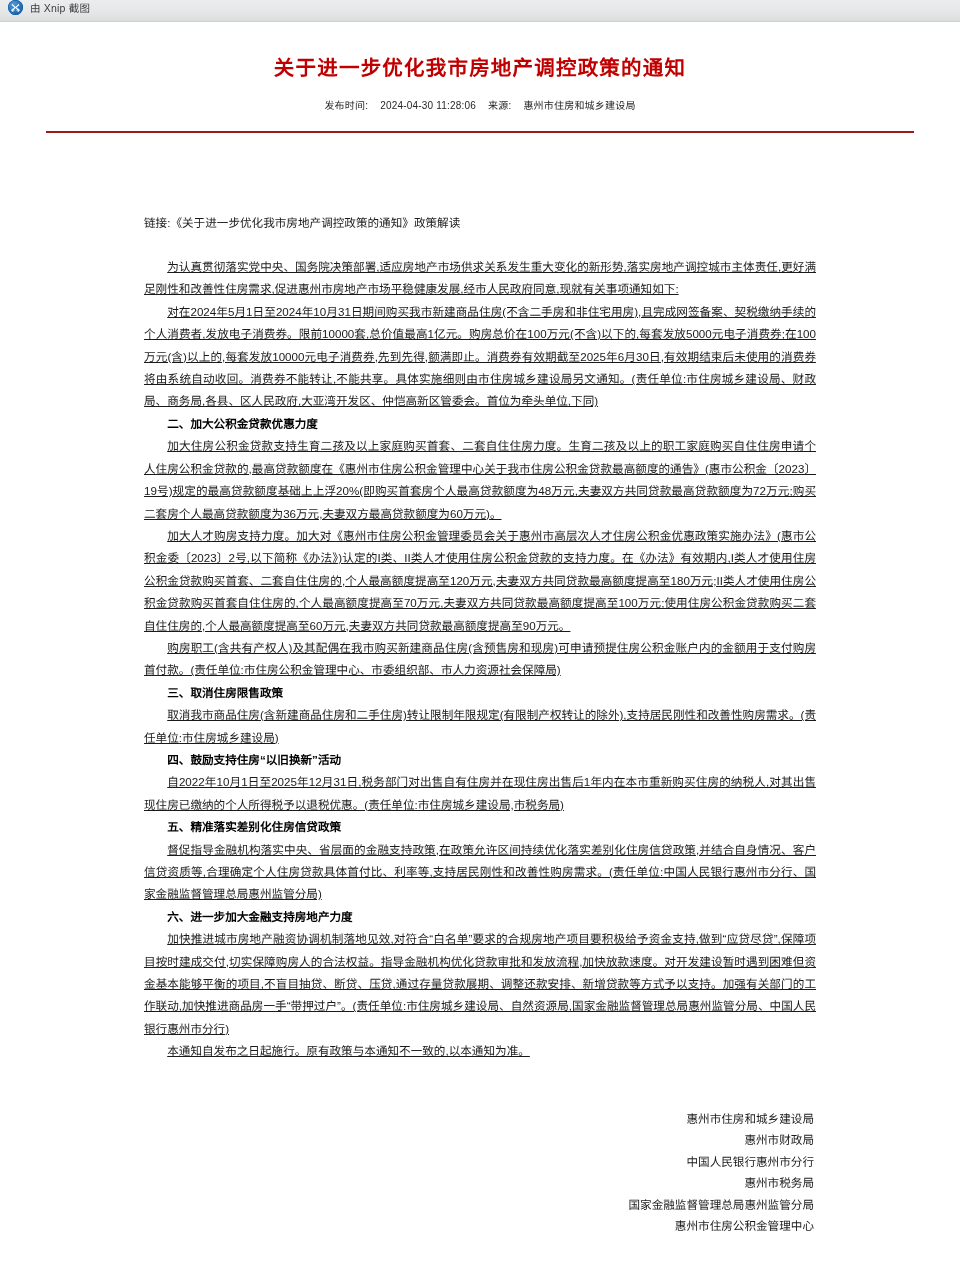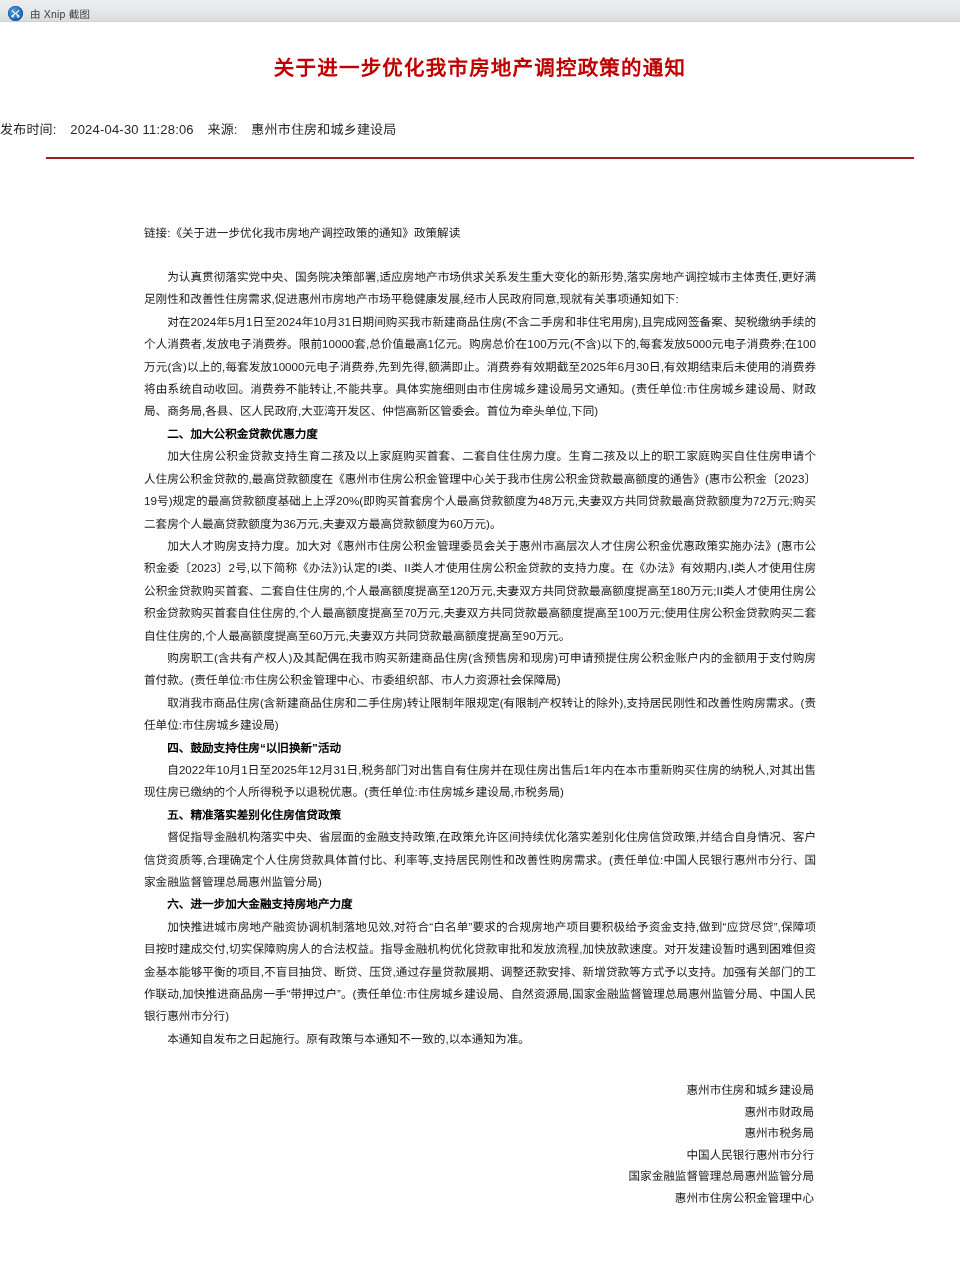--- a/index.html
+++ b/index.html
@@ -15,21 +15,21 @@
     font-family: "Liberation Sans", "DejaVu Sans", sans-serif;
     color: #000000;
   }
 
   
   .xnip-bar {
     height: 22px;
     background: linear-gradient(to bottom, #eceded 0%, #e6e7e8 55%, #dcdddd 100%);
     border-bottom: 1px solid #cfd0d1;
     display: flex;
-    align-items: flex-end;
+    align-items: flex-start;
     padding-left: 8px;
     box-sizing: border-box;
   }
   .xnip-icon {
     width: 15px;
     height: 15px;
     border-radius: 50%;
     background: radial-gradient(circle at 36% 30%, #4f9ddd 0%, #1f6fbf 55%, #14539a 100%);
     display: inline-flex;
     align-items: center;
@@ -61,52 +61,52 @@
     font-weight: bold;
     font-size: 20.5px;
     letter-spacing: 1.2px;
     margin: 0;
     padding-top: 33px;
     line-height: 1.25;
     font-family: "Liberation Sans", "DejaVu Sans", sans-serif;
   }
 
   .doc-meta {
-    text-align: left;
-    font-size: 13px;
+    text-align: center;
+    font-size: 10px;
     color: #262626;
-    margin-top: 38px;
+    margin-top: 16px;
     letter-spacing: .2px;
   }
   .doc-meta .meta-sep { display: inline-block; width: 6px; }
 
   .rule {
     width: 868px;
     height: 2px;
     background: #9d1b1b;
     margin: 19px auto 0 auto;
   }
 
   
   .content {
     width: 672px;
-    margin: 0 auto;
+    margin: 16px auto;
     padding-top: 63px;
     font-size: 11.6px;
     line-height: 22.4px;
     color: #1a1a1a;
     text-align: justify;
     text-justify: inter-ideograph;
   }
 
   .content p { margin: 0; }
 
   .p-link { margin-bottom: 22px !important; }
 
-  .p-indent { text-indent: 2em; }
+  .p-indent { text-indent: 2em; text-decoration: underline; }
 
   .p-head {
     text-indent: 2em;
     font-weight: bold;
     color: #000000;
   }
 
   
   .sign-block {
     width: 672px;
@@ -155,36 +155,37 @@
 
     <p class="p-indent">为认真贯彻落实党中央、国务院决策部署,适应房地产市场供求关系发生重大变化的新形势,落实房地产调控城市主体责任,更好满足刚性和改善性住房需求,促进惠州市房地产市场平稳健康发展,经市人民政府同意,现就有关事项通知如下:</p>
 
     <p class="p-indent">对在2024年5月1日至2024年10月31日期间购买我市新建商品住房(不含二手房和非住宅用房),且完成网签备案、契税缴纳手续的个人消费者,发放电子消费券。限前10000套,总价值最高1亿元。购房总价在100万元(不含)以下的,每套发放5000元电子消费券;在100万元(含)以上的,每套发放10000元电子消费券,先到先得,额满即止。消费券有效期截至2025年6月30日,有效期结束后未使用的消费券将由系统自动收回。消费券不能转让,不能共享。具体实施细则由市住房城乡建设局另文通知。(责任单位:市住房城乡建设局、财政局、商务局,各县、区人民政府,大亚湾开发区、仲恺高新区管委会。首位为牵头单位,下同)</p>
 
     <p class="p-head">二、加大公积金贷款优惠力度</p>
     <p class="p-indent">加大住房公积金贷款支持生育二孩及以上家庭购买首套、二套自住住房力度。生育二孩及以上的职工家庭购买自住住房申请个人住房公积金贷款的,最高贷款额度在《惠州市住房公积金管理中心关于我市住房公积金贷款最高额度的通告》(惠市公积金〔2023〕19号)规定的最高贷款额度基础上上浮20%(即购买首套房个人最高贷款额度为48万元,夫妻双方共同贷款最高贷款额度为72万元;购买二套房个人最高贷款额度为36万元,夫妻双方最高贷款额度为60万元)。</p>
     <p class="p-indent">加大人才购房支持力度。加大对《惠州市住房公积金管理委员会关于惠州市高层次人才住房公积金优惠政策实施办法》(惠市公积金委〔2023〕2号,以下简称《办法》)认定的I类、II类人才使用住房公积金贷款的支持力度。在《办法》有效期内,I类人才使用住房公积金贷款购买首套、二套自住住房的,个人最高额度提高至120万元,夫妻双方共同贷款最高额度提高至180万元;II类人才使用住房公积金贷款购买首套自住住房的,个人最高额度提高至70万元,夫妻双方共同贷款最高额度提高至100万元;使用住房公积金贷款购买二套自住住房的,个人最高额度提高至60万元,夫妻双方共同贷款最高额度提高至90万元。</p>
     <p class="p-indent">购房职工(含共有产权人)及其配偶在我市购买新建商品住房(含预售房和现房)可申请预提住房公积金账户内的金额用于支付购房首付款。(责任单位:市住房公积金管理中心、市委组织部、市人力资源社会保障局)</p>
 
+    <p class="p-head">三、取消住房限售政策</p>
     <p class="p-indent">取消我市商品住房(含新建商品住房和二手住房)转让限制年限规定(有限制产权转让的除外),支持居民刚性和改善性购房需求。(责任单位:市住房城乡建设局)</p>
 
     <p class="p-head">四、鼓励支持住房“以旧换新”活动</p>
     <p class="p-indent">自2022年10月1日至2025年12月31日,税务部门对出售自有住房并在现住房出售后1年内在本市重新购买住房的纳税人,对其出售现住房已缴纳的个人所得税予以退税优惠。(责任单位:市住房城乡建设局,市税务局)</p>
 
     <p class="p-head">五、精准落实差别化住房信贷政策</p>
     <p class="p-indent">督促指导金融机构落实中央、省层面的金融支持政策,在政策允许区间持续优化落实差别化住房信贷政策,并结合自身情况、客户信贷资质等,合理确定个人住房贷款具体首付比、利率等,支持居民刚性和改善性购房需求。(责任单位:中国人民银行惠州市分行、国家金融监督管理总局惠州监管分局)</p>
 
     <p class="p-head">六、进一步加大金融支持房地产力度</p>
     <p class="p-indent">加快推进城市房地产融资协调机制落地见效,对符合“白名单”要求的合规房地产项目要积极给予资金支持,做到“应贷尽贷”,保障项目按时建成交付,切实保障购房人的合法权益。指导金融机构优化贷款审批和发放流程,加快放款速度。对开发建设暂时遇到困难但资金基本能够平衡的项目,不盲目抽贷、断贷、压贷,通过存量贷款展期、调整还款安排、新增贷款等方式予以支持。加强有关部门的工作联动,加快推进商品房一手“带押过户”。(责任单位:市住房城乡建设局、自然资源局,国家金融监督管理总局惠州监管分局、中国人民银行惠州市分行)</p>
 
     <p class="p-indent">本通知自发布之日起施行。原有政策与本通知不一致的,以本通知为准。</p>
   </div>
 
   <div class="sign-block">
     <span class="sign-line">惠州市住房和城乡建设局</span>
     <span class="sign-line">惠州市财政局</span>
+    <span class="sign-line">中国人民银行惠州市分行</span>
     <span class="sign-line">惠州市税务局</span>
-    <span class="sign-line">中国人民银行惠州市分行</span>
     <span class="sign-line">国家金融监督管理总局惠州监管分局</span>
     <span class="sign-line">惠州市住房公积金管理中心</span>
   </div>
 
 </div>
 
 </body></html>

